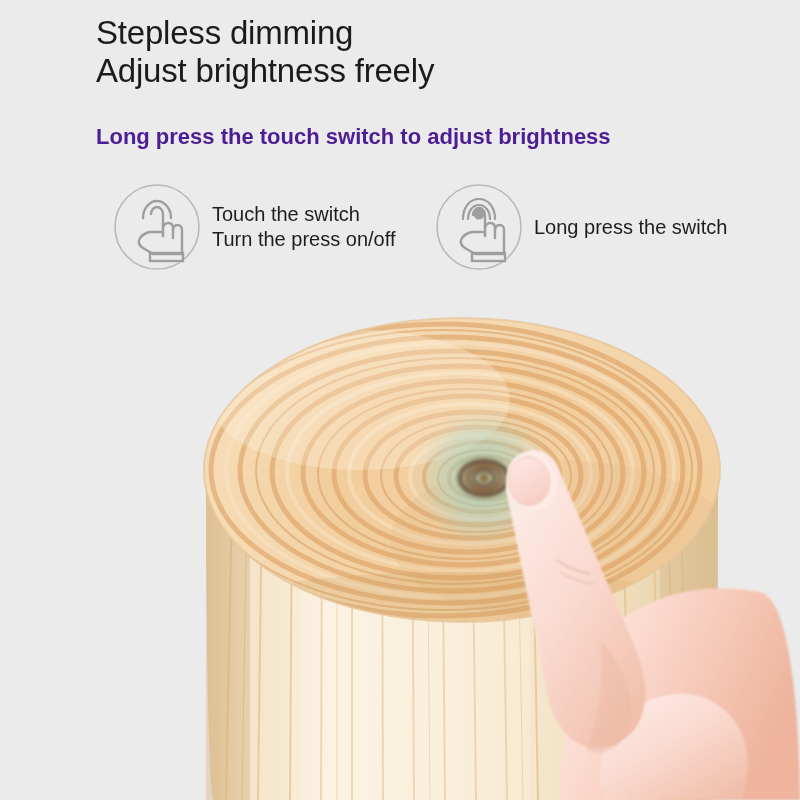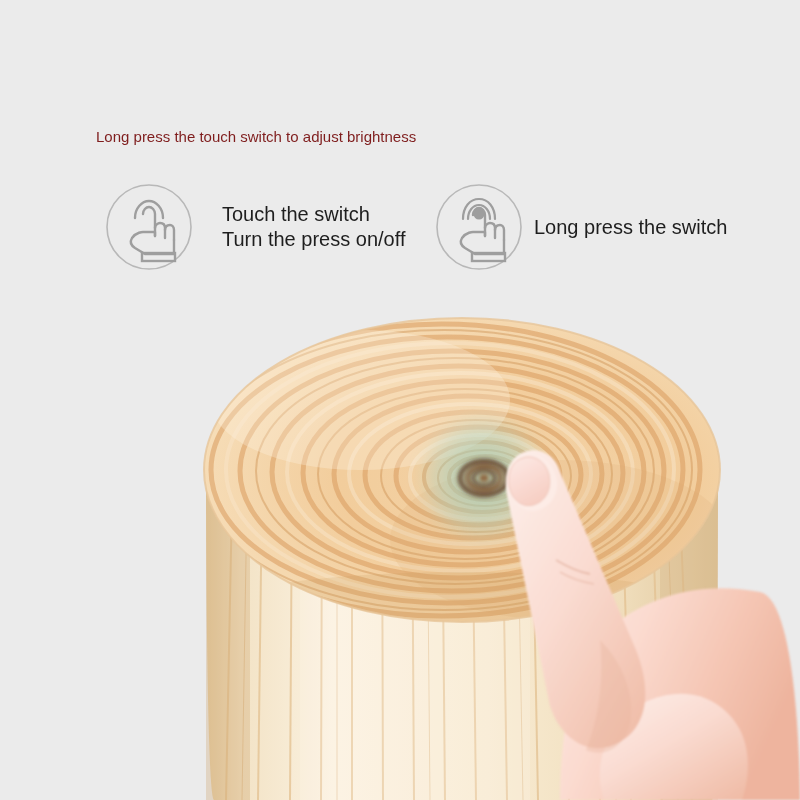--- a/index.html
+++ b/index.html
@@ -16,28 +16,28 @@
   .headline{
     position:absolute;left:96px;top:14px;
     font-size:33px;line-height:38px;
     color:#1b1b1b;letter-spacing:-0.2px;
     font-weight:400;
     white-space:nowrap;
   }
   .headline .l2{display:block;}
   .subhead{
     position:absolute;left:96px;top:123px;
-    font-size:15px;line-height:28px;
-    color:#7f1d1d;font-weight:400;white-space:nowrap;
+    font-size:22px;line-height:28px;
+    color:#4c1d95;font-weight:700;white-space:nowrap;
   }
 
   
   .badges{position:absolute;left:104px;top:182px;width:690px;height:92px;}
   .badge{position:absolute;top:0;display:flex;align-items:center;}
-  .badge.b1{left:0;gap:18px;}
+  .badge.b1{left:8px;}
   .badge.b2{left:330px;}
   .badge-icon{
     width:90px;height:90px;flex:0 0 90px;position:relative;
   }
   .badge-text{
     margin-left:10px;
     font-size:20px;line-height:25px;color:#1e1e1e;white-space:nowrap;
   }
   .badge-text .tl2{display:block;}
 
@@ -217,20 +217,24 @@
                C521,508 512,499 509,486 C507,471 513,461 523,458 Z" fill="url(#nailG)" stroke="#f0c6b8" stroke-width="1"></path>
 
       <path d="M556,560 C566,566 578,572 590,574" stroke="#e0a894" stroke-width="2" fill="none" opacity="0.6"></path>
       <path d="M560,572 C570,578 582,582 594,584" stroke="#e0a894" stroke-width="1.5" fill="none" opacity="0.45"></path>
 
       <path d="M600,640 C620,660 636,692 630,724 C624,748 604,758 586,750
                C600,716 604,676 600,640 Z" fill="#e9b49d" opacity="0.35"></path>
     </g>
   </svg>
 
+  <div class="headline">
+    <span>Stepless dimming</span>
+    <span class="l2">Adjust brightness freely</span>
+  </div>
 
   <div class="subhead">Long press the touch switch to adjust brightness</div>
 
   <div class="badges">
 
     <div class="badge b1">
       <div class="badge-icon">
         <svg viewBox="0 0 90 90" width="90" height="90" xmlns="http://www.w3.org/2000/svg">
           <circle cx="45" cy="45" r="42" fill="none" stroke="#b8b8b8" stroke-width="1.6"></circle>
 

